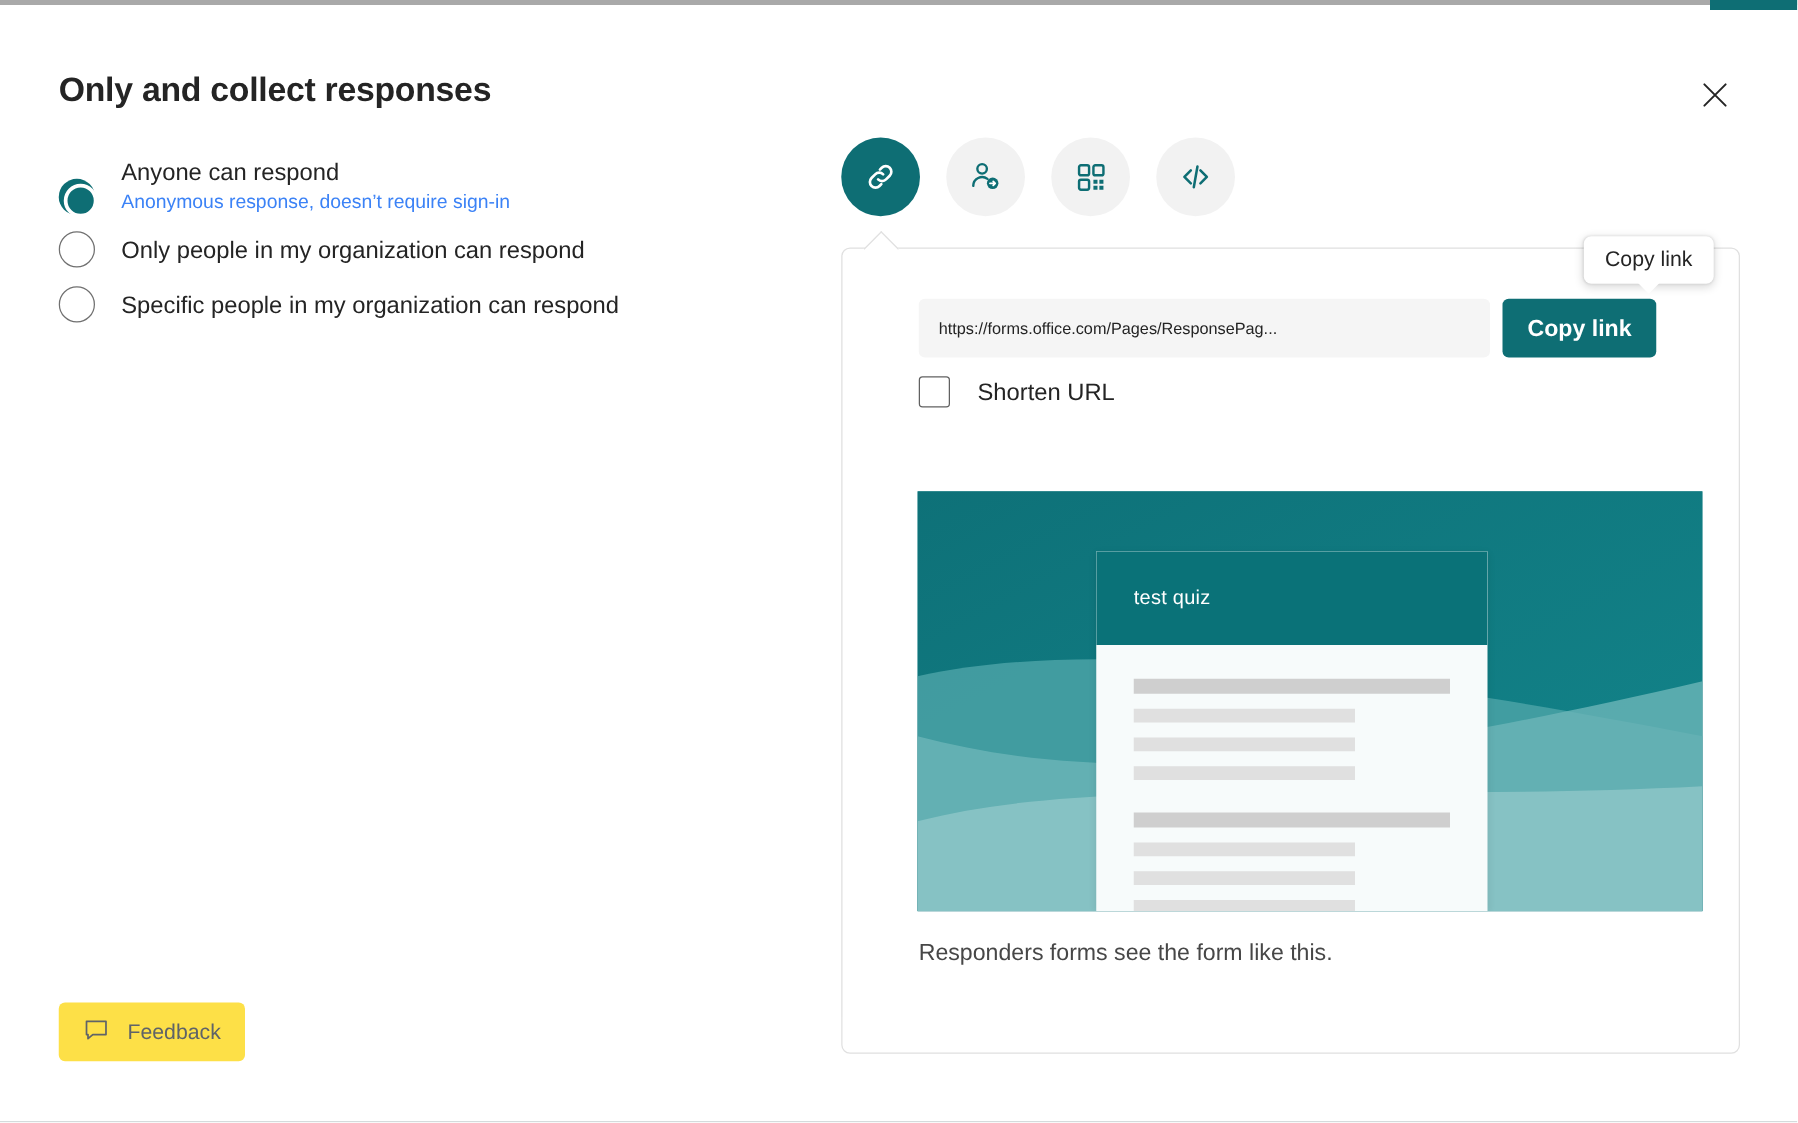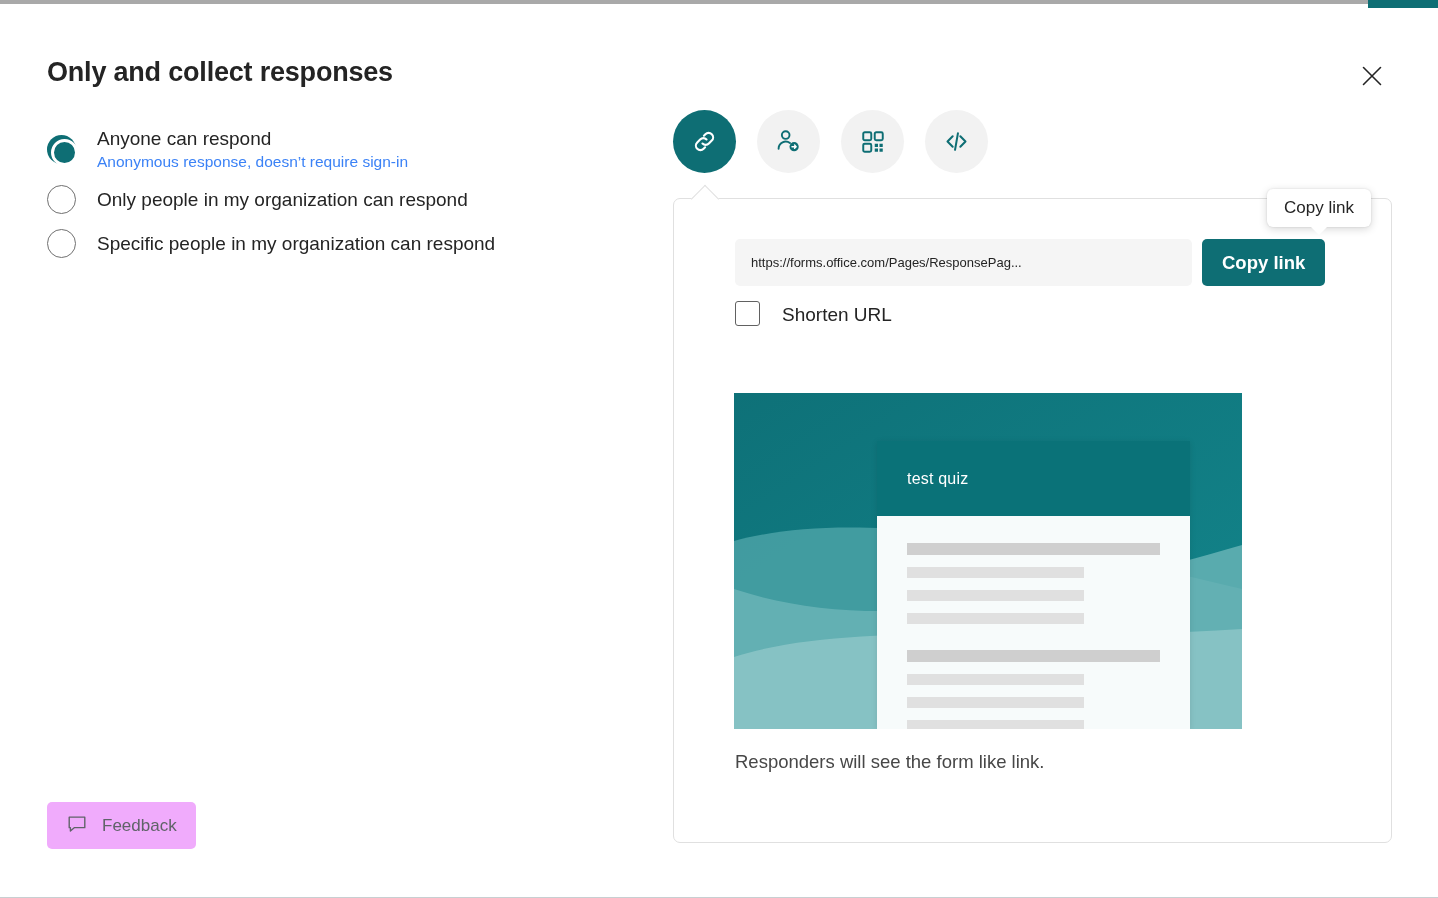--- a/index.html
+++ b/index.html
@@ -63,21 +63,21 @@
   .close-btn svg { display: block; }
 
   
   .options {
     position: absolute;
     left: 47px; top: 125px;
     width: 580px;
   }
   .option-row {
     display: flex;
-    align-items: center;
+    align-items: flex-end;
     margin-bottom: 14px;
     cursor: pointer;
   }
   .option-row.first { margin-bottom: 12px; }
 
   .radio {
     flex: 0 0 auto;
     width: 29px; height: 29px;
     border-radius: 50%;
     border: 1.6px solid #707070;
@@ -114,21 +114,21 @@
   }
 
   
   .feedback-btn {
     position: absolute;
     left: 47px; top: 802px;
     height: 47px;
     padding: 0 19px;
     display: flex; align-items: center;
     gap: 14px;
-    background: #f0abfc;
+    background: #fde047;
     border: none; border-radius: 5px;
     cursor: pointer;
   }
   .feedback-label {
     font-size: 17px;
     color: #5f6368;
   }
 
   
   .right-col {
@@ -249,21 +249,21 @@
   }
   .shorten-label {
     font-size: 19px;
     color: #242424;
   }
 
   
   .preview {
     position: absolute;
     left: 60px; top: 194px;
-    width: 508px; height: 336px;
+    width: 628px; height: 336px;
     overflow: hidden;
     background: #0f7a80;
     text-decoration: underline;
   }
   .preview svg { display: block; width: 100%; height: 100%; }
 
   .preview-card {
     position: absolute;
     left: 143px; top: 48px;
     width: 313px;
@@ -457,19 +457,19 @@
               <div class="bar-head"></div>
               <div class="bar-opt"></div>
               <div class="bar-opt"></div>
               <div class="bar-opt"></div>
             </div>
 
           </div>
         </div>
       </div>
 
-      <div class="preview-caption">Responders will see the form like link.</div>
+      <div class="preview-caption">Responders forms see the form like this.</div>
 
     </div>
   </div>
 
   <div class="bottom-rule"></div>
 </div>
 
 </body></html>

